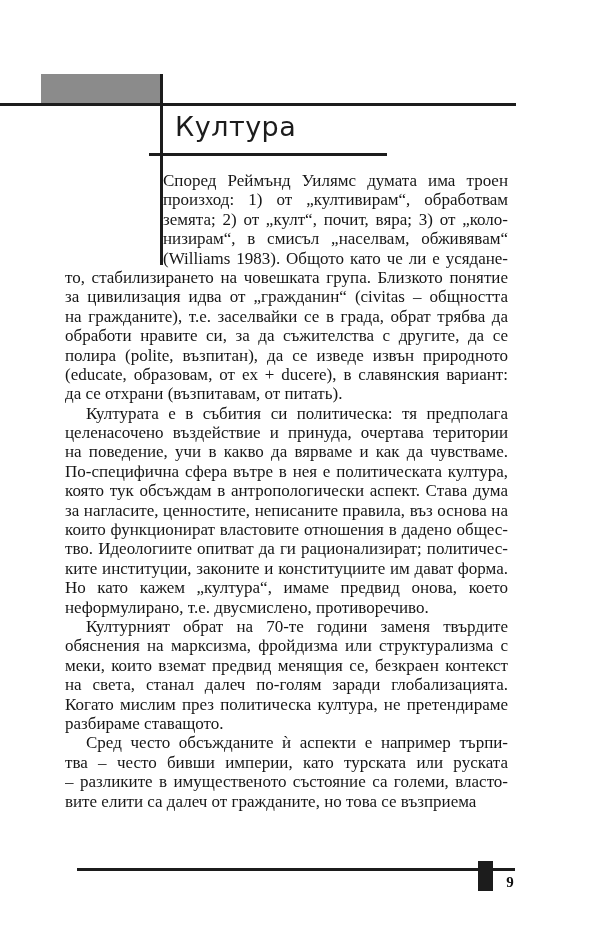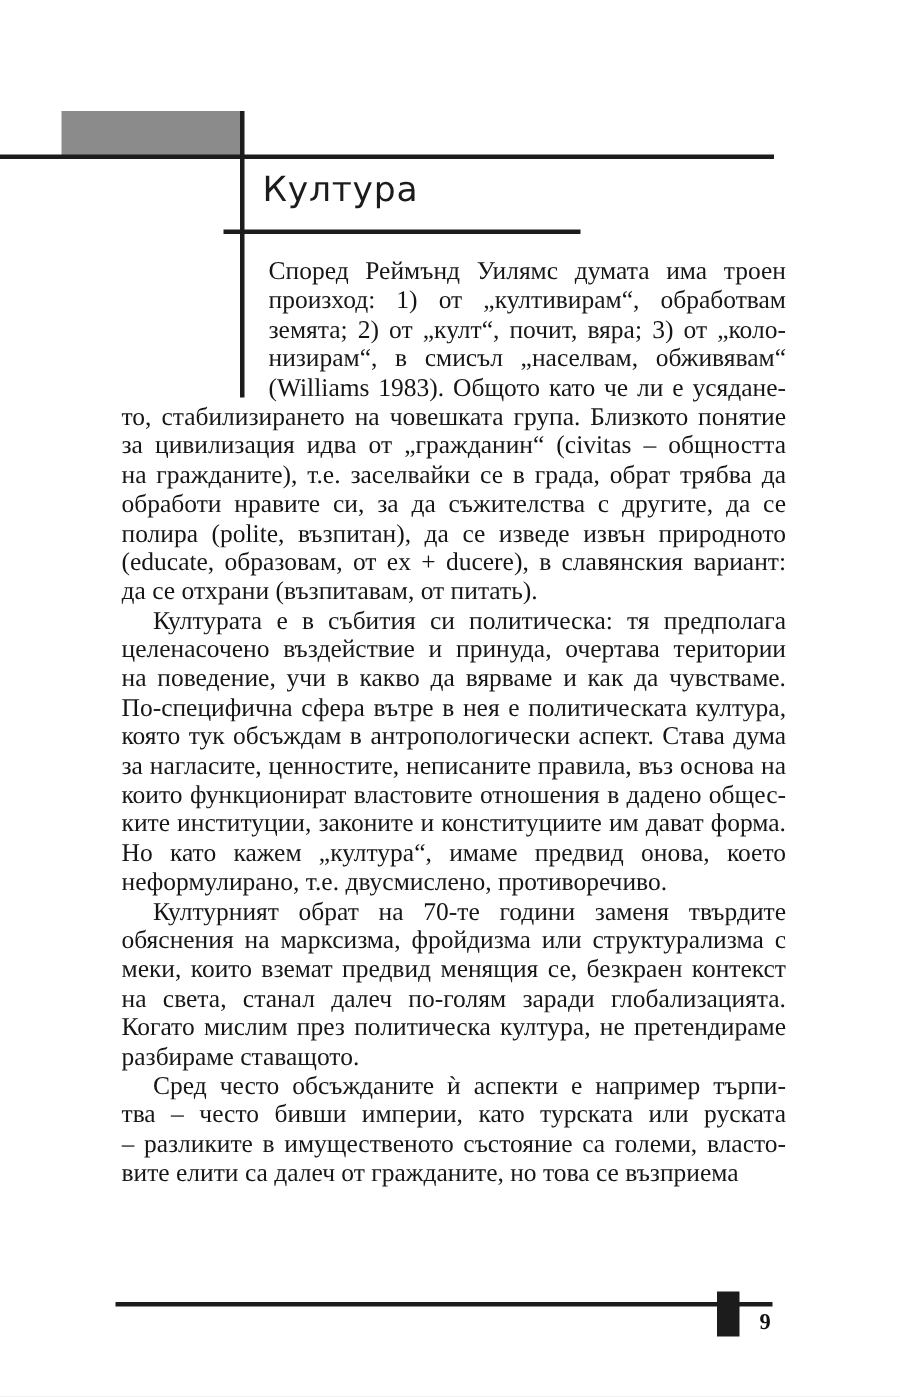--- a/index.html
+++ b/index.html
@@ -11,27 +11,27 @@
     margin:0 auto;
     font-family:"Liberation Serif", serif;
   }
   
   .gray-box{position:absolute;left:41px;top:74px;width:121px;height:31px;background:#8b8b8b;}
   .top-rule{position:absolute;left:0;top:103px;width:516px;height:3px;background:#1c1c1c;z-index:2;}
   .v-rule{position:absolute;left:160px;top:74px;width:3px;height:191px;background:#1c1c1c;z-index:2;}
   .heading{
     position:absolute;left:175px;top:111px;
     font-family:"DejaVu Sans", sans-serif;
-    font-size:23px;line-height:32px;color:#1c1c1c;
+    font-size:27px;line-height:32px;color:#1c1c1c;
     letter-spacing:0.5px;
   }
   .heading-rule{position:absolute;left:149px;top:153px;width:238px;height:2.5px;background:#1c1c1c;}
   
   .body-text{
-    position:absolute;left:81px;top:171px;width:443px;
+    position:absolute;left:65px;top:171px;width:443px;
     font-size:17px;line-height:19.4px;color:#161616;
   }
   .paragraph{margin:0;}
   .line{
     text-align:justify;
     text-align-last:justify;
     white-space:normal;
     height:19.4px;overflow:hidden;
   }
   .line.wrapped{margin-left:98px;}
@@ -74,20 +74,21 @@
         <div class="line para-end">да се отхрани (възпитавам, от питать).</div>
       </div>
       <div class="paragraph">
         <div class="line first">Културата е в събития си политическа: тя предполага</div>
         <div class="line">целенасочено въздействие и принуда, очертава територии</div>
         <div class="line">на поведение, учи в какво да вярваме и как да чувстваме.</div>
         <div class="line">По-специфична сфера вътре в нея е политическата култура,</div>
         <div class="line">която тук обсъждам в антропологически аспект. Става дума</div>
         <div class="line">за нагласите, ценностите, неписаните правила, въз основа на</div>
         <div class="line">които функционират властовите отношения в дадено общес-</div>
+        <div class="line">тво. Идеологиите опитват да ги рационализират; политичес-</div>
         <div class="line">ките институции, законите и конституциите им дават форма.</div>
         <div class="line">Но като кажем „култура“, имаме предвид онова, което остава</div>
         <div class="line para-end">неформулирано, т.е. двусмислено, противоречиво.</div>
       </div>
       <div class="paragraph">
         <div class="line first">Културният обрат на 70-те години заменя твърдите</div>
         <div class="line">обяснения на марксизма, фройдизма или структурализма с</div>
         <div class="line">меки, които вземат предвид менящия се, безкраен контекст</div>
         <div class="line">на света, станал далеч по-голям заради глобализацията.</div>
         <div class="line">Когато мислим през политическа култура, не претендираме</div>

